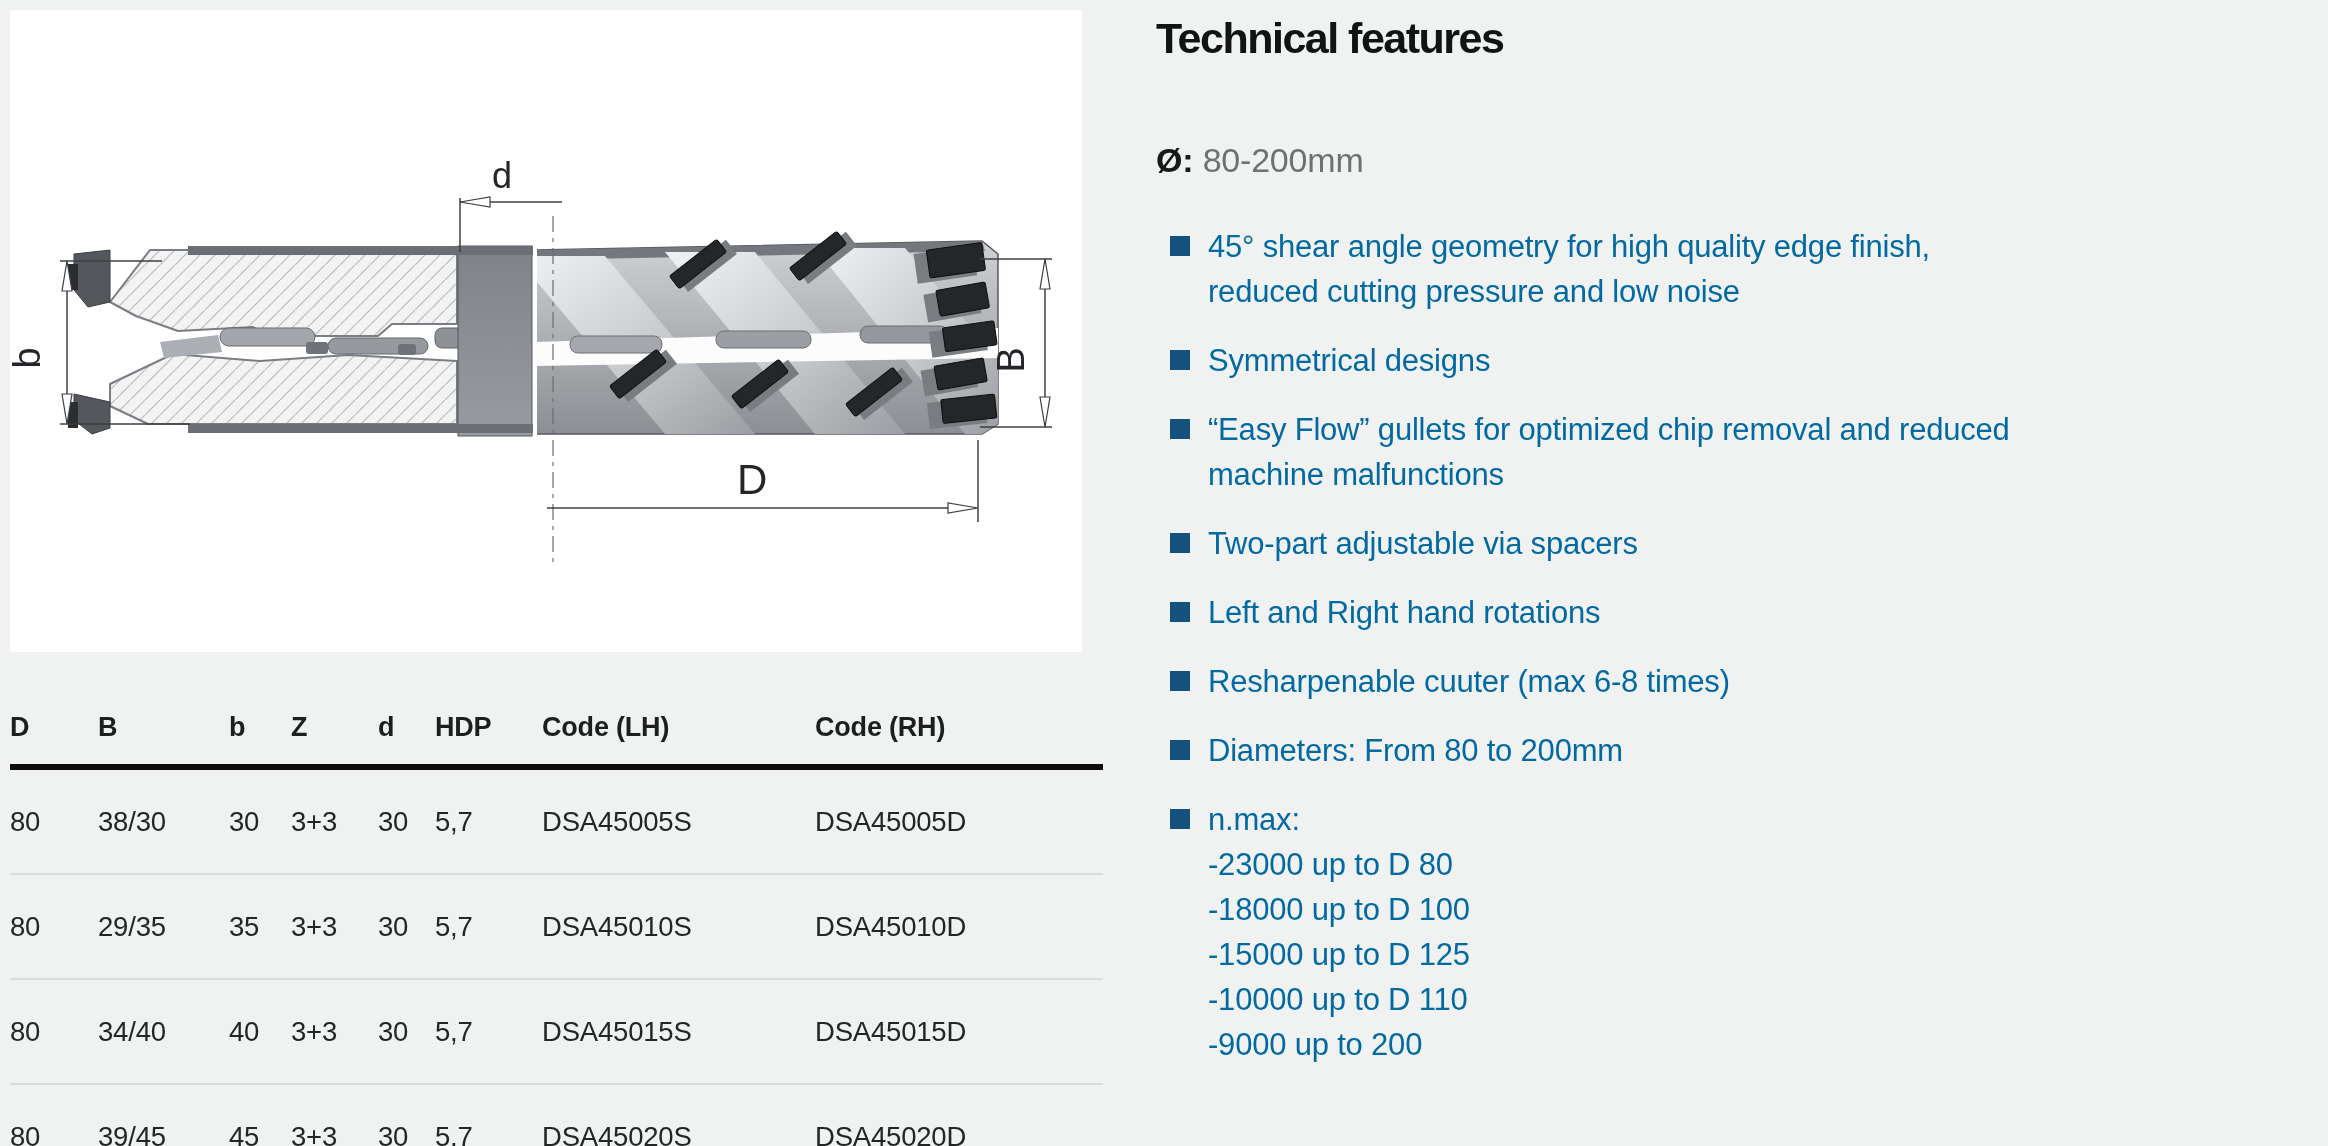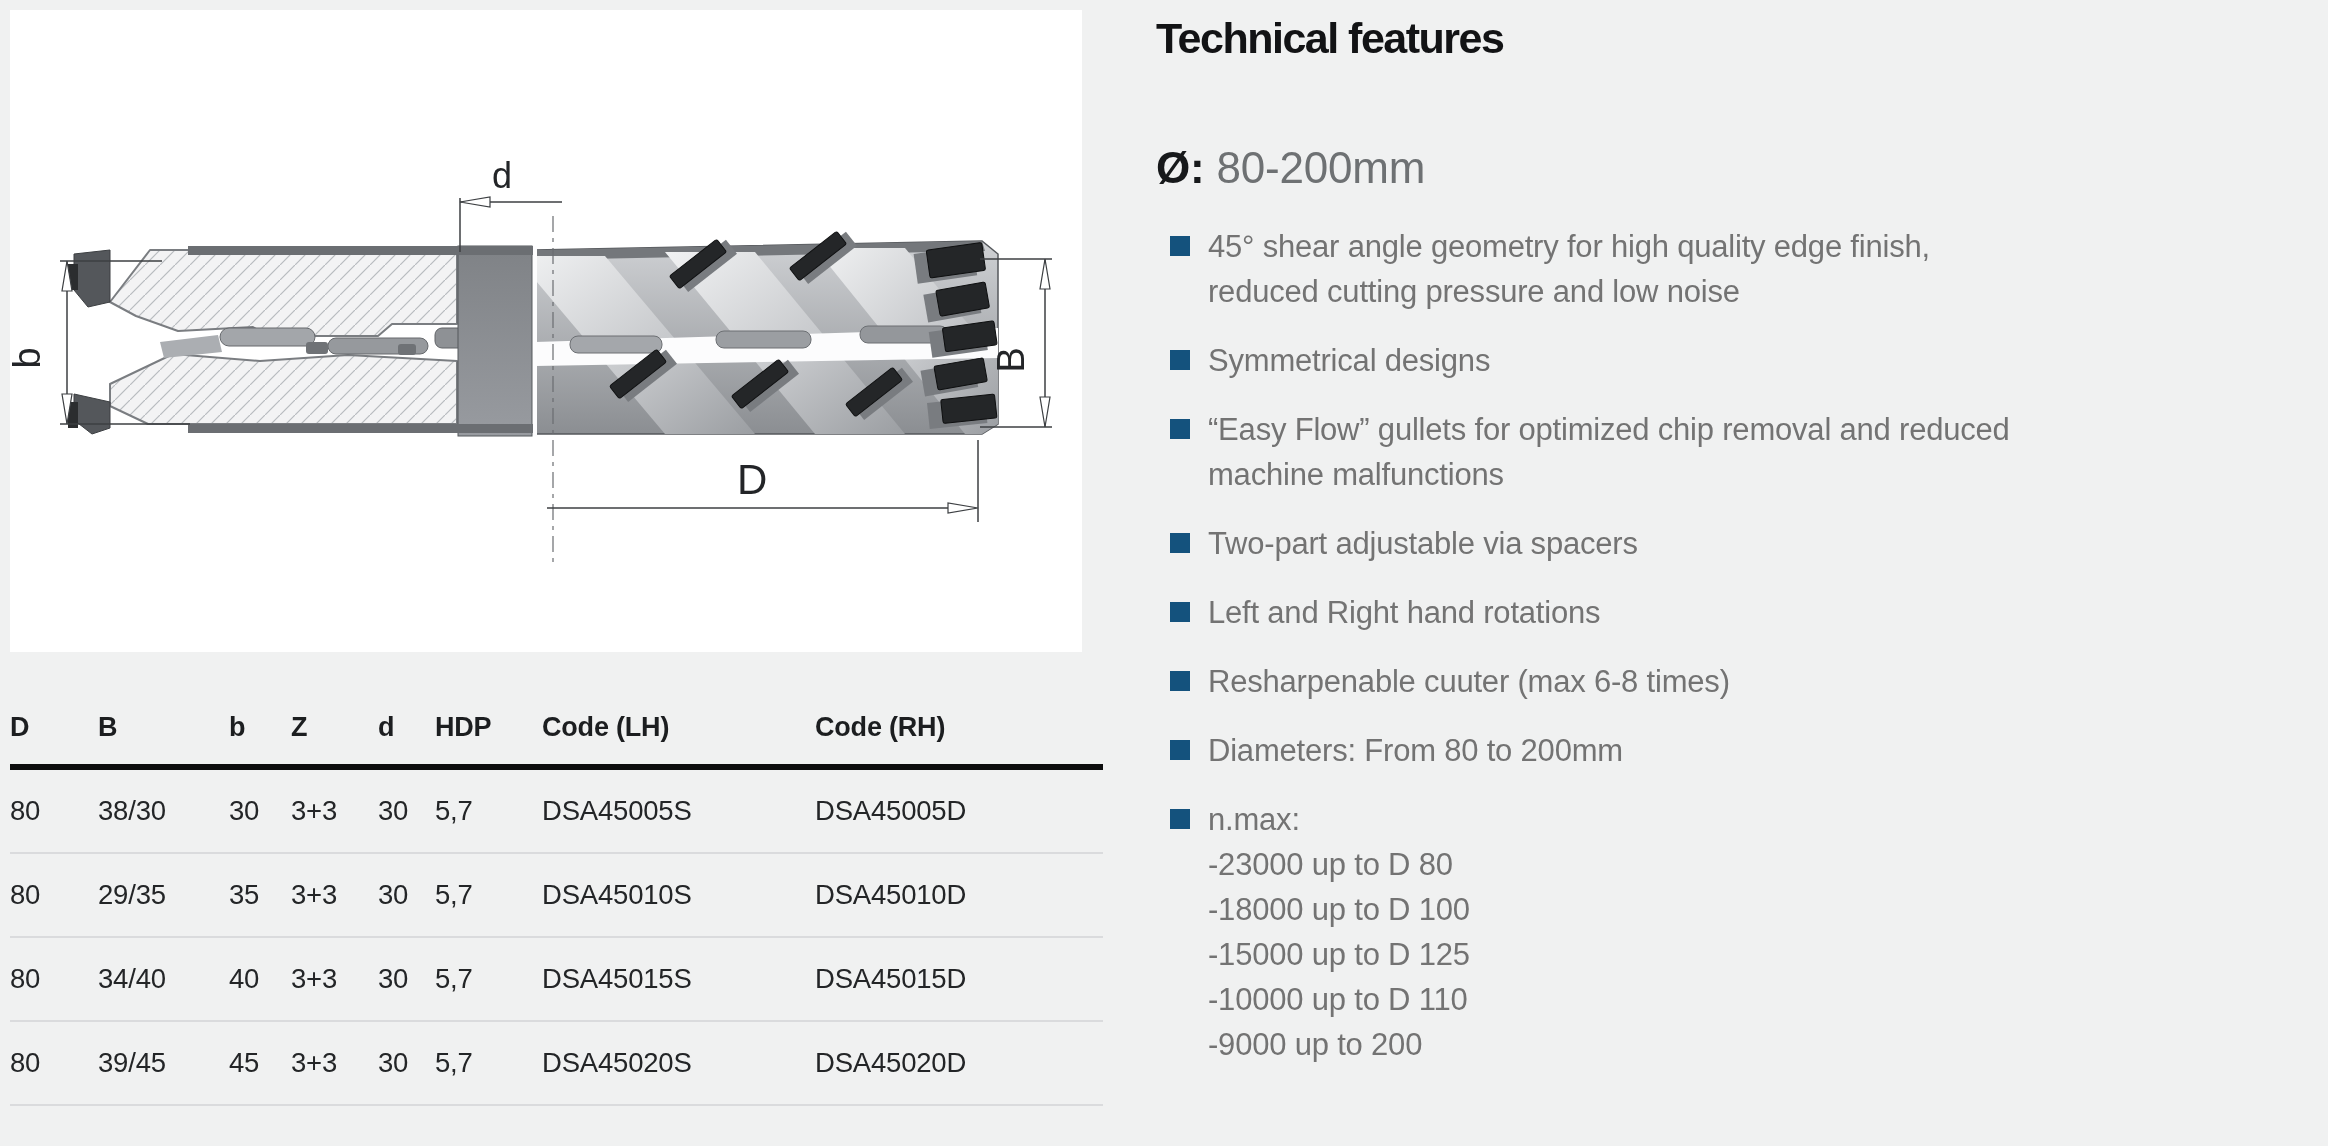--- a/index.html
+++ b/index.html
@@ -19,45 +19,45 @@
   
   .spec-table { position:absolute; left:10px; top:690px; width:1093px; }
   .trow {
     display:grid;
     grid-template-columns:88px 131px 62px 87px 57px 107px 273px 288px;
     align-items:center;
   }
   .trow.head { height:74px; font-weight:700; font-size:27px; }
   .trule { height:6px; background:#0d0d0e; }
   .trow.data {
-    height:84px; font-size:27.5px; color:#232527;
+    height:105px; font-size:27.5px; color:#232527;
     border-bottom:2px solid #dadbdd;
   }
   .tcell { white-space:nowrap; }
 
   
   .features { position:absolute; left:1156px; top:0; width:1172px; }
   .f-title {
     position:absolute; left:0; top:6px; font-size:43px; line-height:64px;
     font-weight:700; letter-spacing:-1.5px; color:#121315; white-space:nowrap;
   }
   .f-dia {
-    position:absolute; left:0; top:144px; font-size:44px; line-height:48px;
+    position:absolute; left:0; top:136px; font-size:34px; line-height:48px;
     white-space:nowrap;
   }
   .f-dia .pref { font-weight:700; color:#17191b; }
   .f-dia .val  { font-weight:400; color:#6e7173; }
   .f-list { position:absolute; left:0; top:224px; width:1172px; list-style:none; }
   .f-item { position:relative; padding-left:52px; margin-bottom:24px; }
   .f-sq {
     position:absolute; left:14px; top:12px; width:20px; height:20px;
     background:#14527d; display:block;
   }
   .f-line {
-    font-size:31px; line-height:45px; color:#737373; white-space:nowrap;
+    font-size:31px; line-height:45px; color:#0369a1; white-space:nowrap;
   }
 </style>
 </head>
 <body>
 
 <div id="stage">
 
   <div class="drawing-box">
     <svg width="1072" height="642" viewBox="0 0 1072 642" font-family="Liberation Sans, sans-serif">
       <defs>

